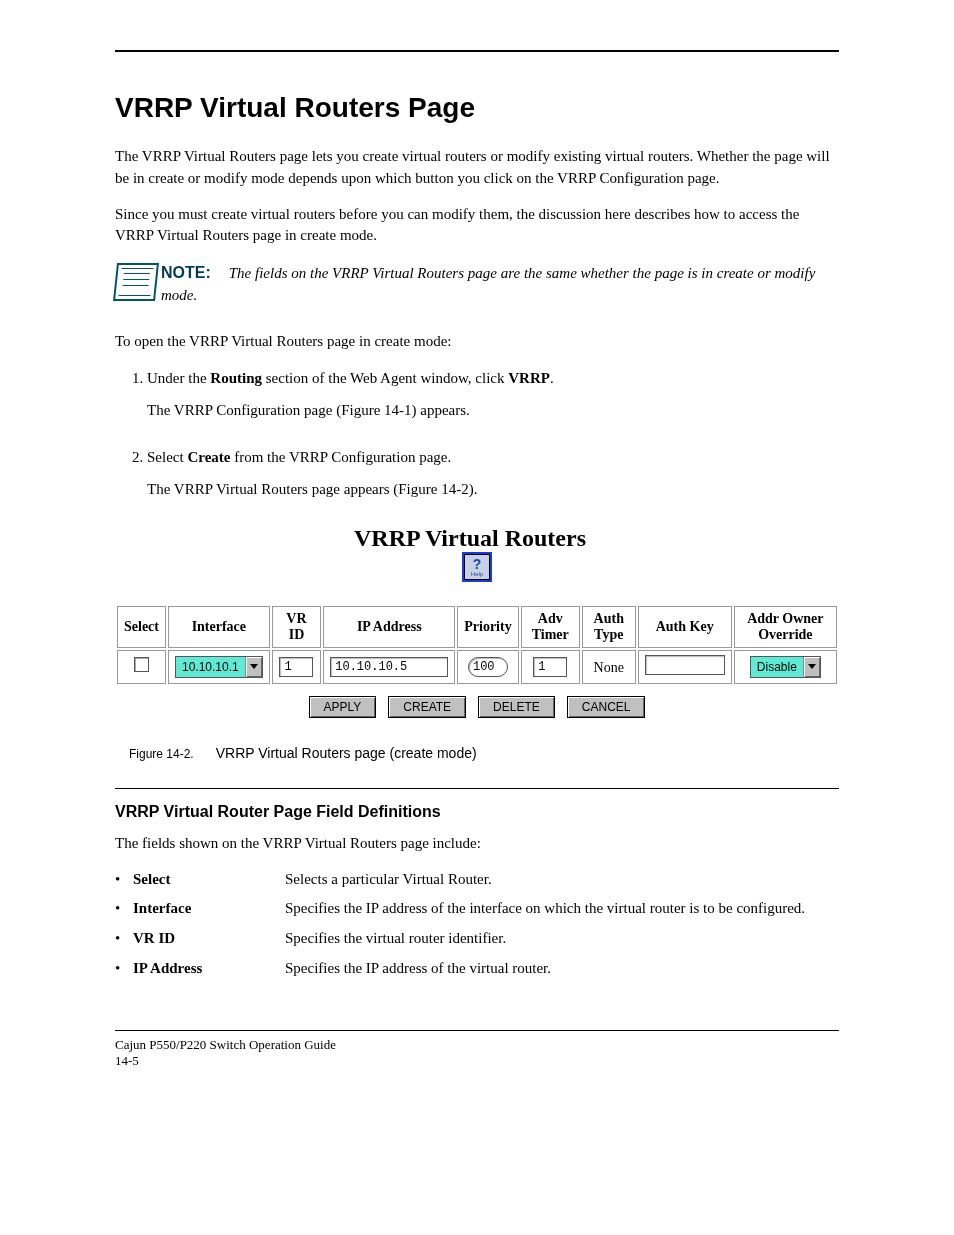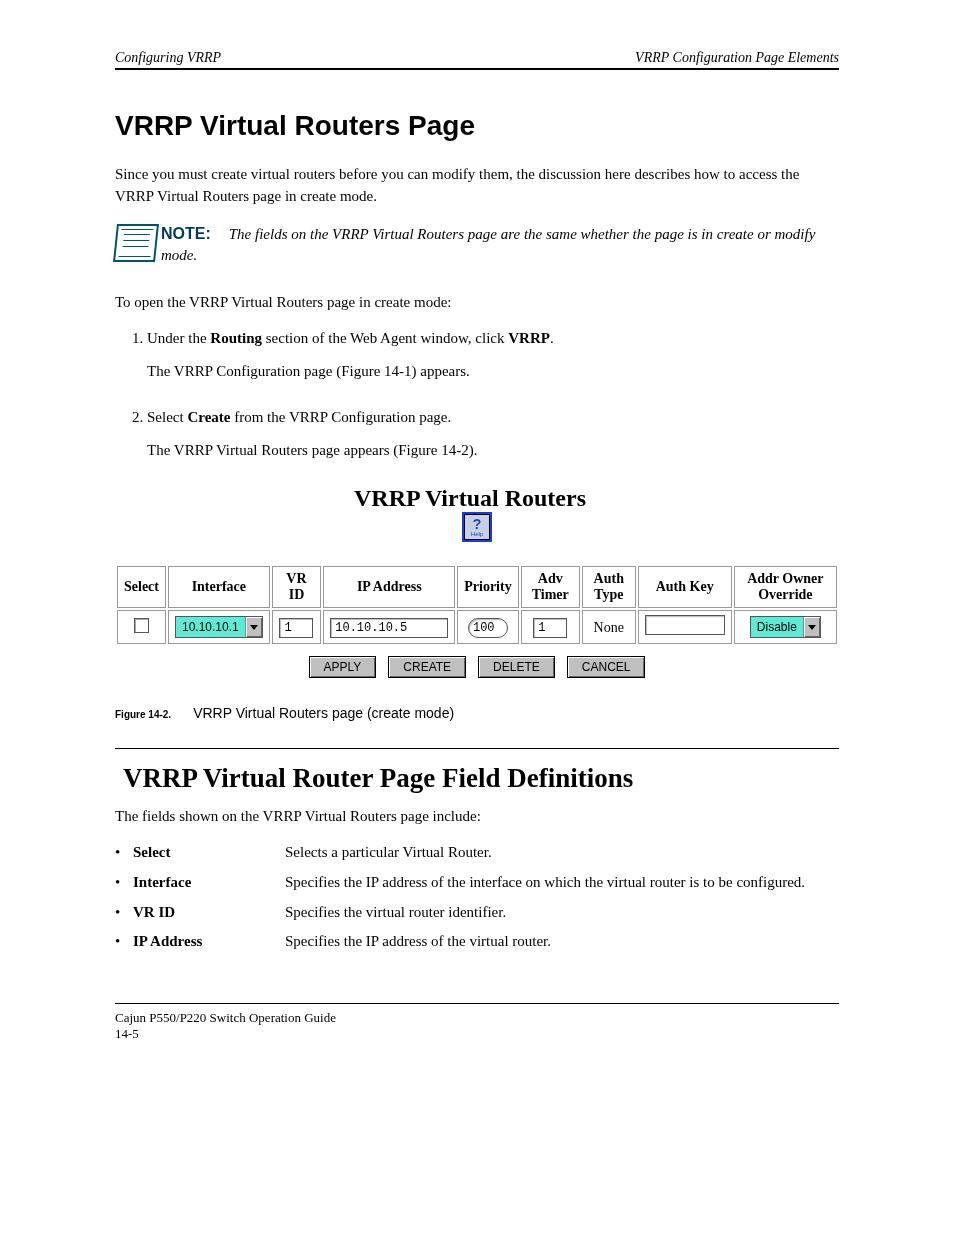--- a/index.html
+++ b/index.html
@@ -236,34 +236,35 @@
     background: #c0c0c0;
     border: 1px solid #000;
     box-shadow: inset 1px 1px 0 #fff, inset -1px -1px 0 #666;
     margin: 0 4px;
   }
   .fig-caption {
     margin: 8px 0 26px 0;
   }
   .fig-caption .fcap-label {
     font-family: Arial, sans-serif;
-    font-weight: bold;
-    font-size: 10px;
+    font-weight: normal;
+    font-size: 12px;
+    margin-left: 14px;
   }
   .fig-caption .fcap-text {
     font-family: Arial, sans-serif;
     font-size: 14px;
     margin-left: 18px;
     text-align: center;
   }
   .section-heading {
-    font-family: Liberation Serif, serif;
-    font-weight: bold;
-    font-size: 27px;
-    margin: 14px 0 12px 8px;
+    font-family: Liberation Sans, sans-serif;
+    font-weight: bold;
+    font-size: 16px;
+    margin: 14px 0 12px 0;
   }
   .field-list {
     margin: 6px 0 30px 0;
   }
   .field-row {
     display: flex;
     font-size: 15px;
     line-height: 1.45;
     margin-bottom: 8px;
   }
@@ -287,28 +288,25 @@
     color: #000;
     margin-top: 50px;
     flex-direction: column;
   }
 </style>
 </head>
 <body>
 
 <div class="page">
 
-  <div class="top-header">
-    <span>Configuring VRRP</span>
-    <span>VRRP Configuration Page Elements</span>
-  </div>
   <hr class="rule">
 
   <h2 class="main-heading">VRRP Virtual Routers Page</h2>
 
+  <p class="body-text">The VRRP Virtual Routers page lets you create virtual routers or modify existing virtual routers. Whether the page will be in create or modify mode depends upon which button you click on the VRRP Configuration page.</p>
   <p class="body-text">Since you must create virtual routers before you can modify them, the discussion here describes how to access the VRRP Virtual Routers page in create mode.</p>
 
   <div class="note-block">
     <div class="note-icon">
       <div class="note-glyph">
           <span class="l1"></span>
           <span class="l2"></span>
           <span class="l3"></span>
         </div>
     </div>

